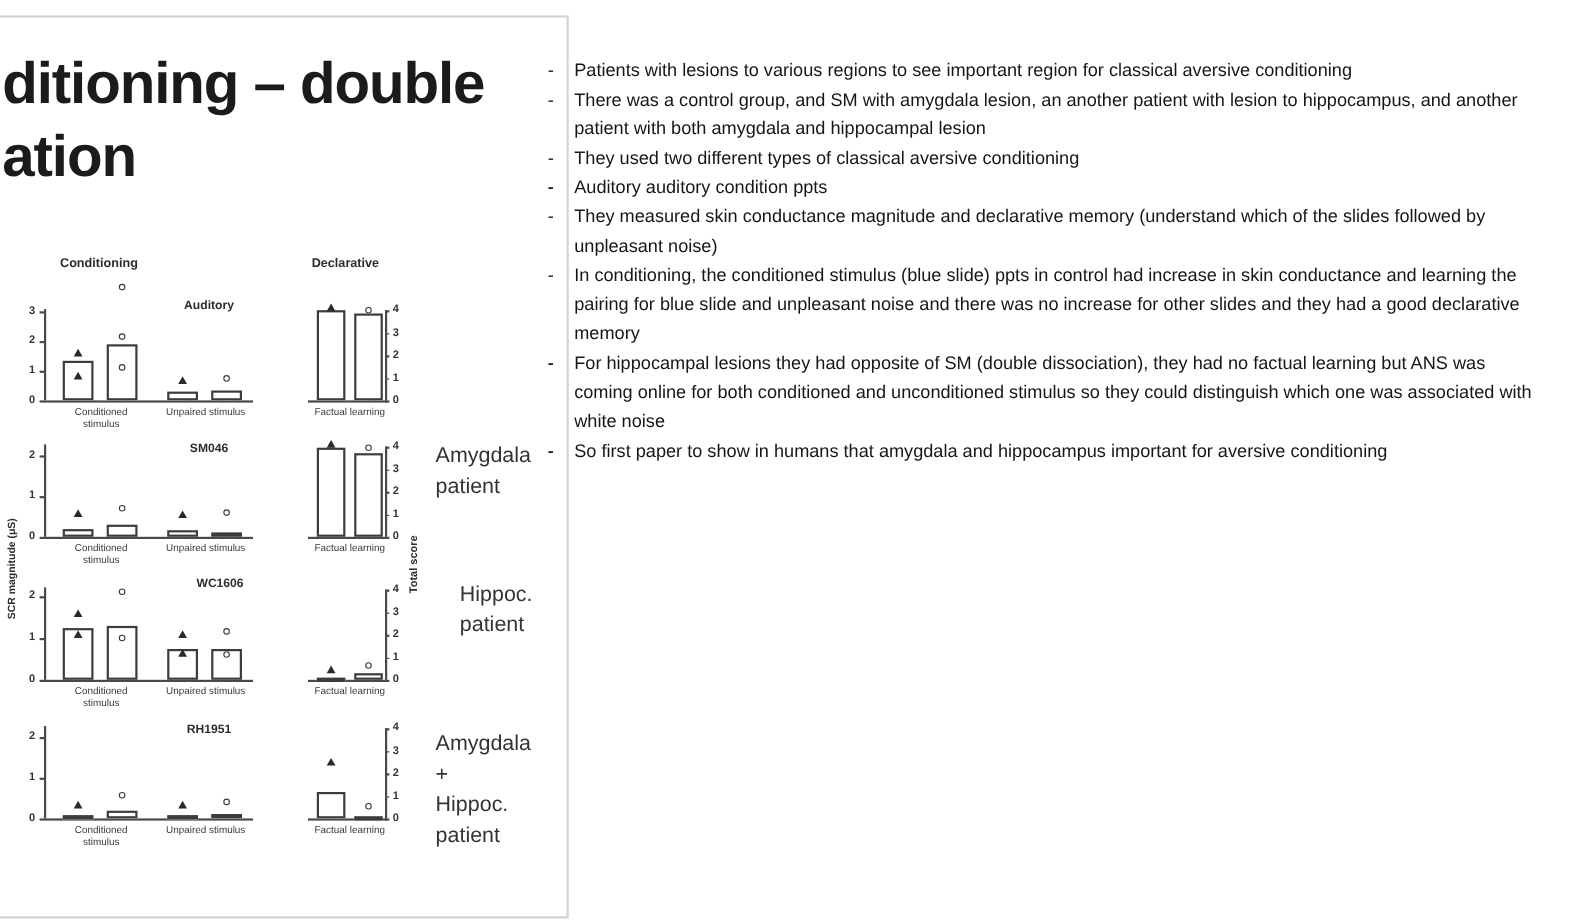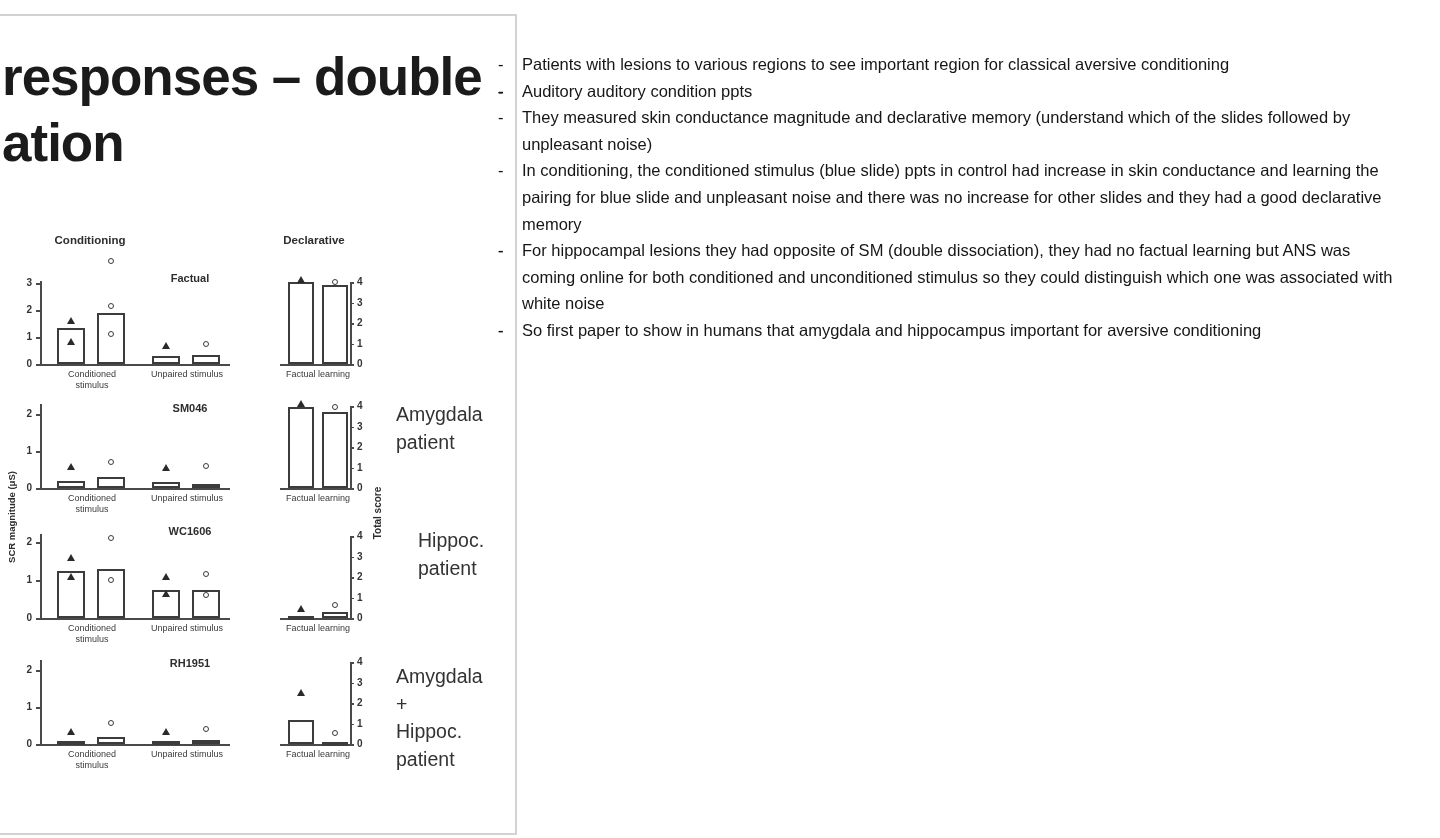--- a/index.html
+++ b/index.html
@@ -28,31 +28,31 @@
          font-size:16.5px;line-height:26.6px;color:#161616;}
   #notes li{position:relative;margin:0;padding:0;}
   #notes .dash{position:absolute;left:-24px;top:0;}
 </style>
 </head>
 <body>
 
 <div id="slide-frame" class="abs"></div>
 
 <div id="title" class="abs">
-  <div>responses – double</div>
+  <div>ditioning – double</div>
   <div>ation</div>
 </div>
 
 <div id="figure" class="abs">
   <span class="abs fig-header" style="left:90px;top:234px;">Conditioning</span>
   <span class="abs fig-header" style="left:314px;top:234px;">Declarative</span>
   <span class="abs ylab" style="left:11px;top:517px;font-size:9.5px;">SCR magnitude (μS)</span>
   <span class="abs ylab" style="left:377px;top:513px;font-size:10px;">Total score</span>
   <div id="panels">
-      <div class="panel-title" style="left: 190px; top: 272px;">Factual</div>
+      <div class="panel-title" style="left: 190px; top: 272px;">Auditory</div>
       <div class="axis-line" style="left: 40px; top: 281px; width: 1.5px; height: 83px;"></div>
       <div class="axis-line" style="left: 40px; top: 364px; width: 190px; height: 1.5px;"></div>
       <div class="axis-line" style="left: 36px; top: 364px; width: 4px; height: 1.5px;"></div>
       <div class="tick-label" style="left: 12px; top: 358px; width: 20px; text-align: right;">0</div>
       <div class="axis-line" style="left: 36px; top: 337px; width: 4px; height: 1.5px;"></div>
       <div class="tick-label" style="left: 12px; top: 331px; width: 20px; text-align: right;">1</div>
       <div class="axis-line" style="left: 36px; top: 310px; width: 4px; height: 1.5px;"></div>
       <div class="tick-label" style="left: 12px; top: 304px; width: 20px; text-align: right;">2</div>
       <div class="axis-line" style="left: 36px; top: 283px; width: 4px; height: 1.5px;"></div>
       <div class="tick-label" style="left: 12px; top: 277px; width: 20px; text-align: right;">3</div>
@@ -115,21 +115,21 @@
       <div class="bar" style="left: 322px; top: 412.15px; width: 26px; height: 75.85px;"></div>
       <div class="tri" style="left: 67px; top: 462.5px;"></div>
       <div class="circ" style="left: 108px; top: 458.8px;"></div>
       <div class="tri" style="left: 162px; top: 464.35px;"></div>
       <div class="circ" style="left: 203px; top: 462.5px;"></div>
       <div class="tri" style="left: 297px; top: 400.025px;"></div>
       <div class="circ" style="left: 332px; top: 404.125px;"></div>
       <div class="xlab" style="left: 92px; top: 493px; width: 58px;">Conditioned stimulus</div>
       <div class="xlab" style="left: 187px; top: 493px; width: 100px; white-space: nowrap;">Unpaired stimulus</div>
       <div class="xlab" style="left: 318px; top: 493px; width: 100px; white-space: nowrap;">Factual learning</div>
-      <div class="panel-title" style="left: 190px; top: 525px;">WC1606</div>
+      <div class="panel-title" style="left: 200px; top: 525px;">WC1606</div>
       <div class="axis-line" style="left: 40px; top: 534px; width: 1.5px; height: 84px;"></div>
       <div class="axis-line" style="left: 40px; top: 618px; width: 190px; height: 1.5px;"></div>
       <div class="axis-line" style="left: 36px; top: 618px; width: 4px; height: 1.5px;"></div>
       <div class="tick-label" style="left: 12px; top: 612px; width: 20px; text-align: right;">0</div>
       <div class="axis-line" style="left: 36px; top: 580px; width: 4px; height: 1.5px;"></div>
       <div class="tick-label" style="left: 12px; top: 574px; width: 20px; text-align: right;">1</div>
       <div class="axis-line" style="left: 36px; top: 542px; width: 4px; height: 1.5px;"></div>
       <div class="tick-label" style="left: 12px; top: 536px; width: 20px; text-align: right;">2</div>
       <div class="axis-line" style="left: 350px; top: 536px; width: 1.5px; height: 82px;"></div>
       <div class="axis-line" style="left: 280px; top: 618px; width: 72px; height: 1.5px;"></div>
@@ -211,22 +211,22 @@
 </div>
 <div class="abs side-label" style="left:396px;top:663px;">
   <div>Amygdala</div>
   <div>+</div>
   <div>Hippoc.</div>
   <div>patient</div>
 </div>
 
 <ul id="notes" class="abs">
     <li><span class="dash">-</span><span>Patients with lesions to various regions to see important region for classical aversive conditioning</span></li>
-    <li><span class="dash">-</span></li>
-    <li><span class="dash">-</span></li>
+    <li><span class="dash">-</span><span>There was a control group, and SM with amygdala lesion, an another patient with lesion to hippocampus, and another patient with both amygdala and hippocampal lesion</span></li>
+    <li><span class="dash">-</span><span>They used two different types of classical aversive conditioning</span></li>
     <li><span class="dash">-</span></li>
     <li><span class="dash">-</span><span>Auditory auditory condition ppts</span></li>
     <li><span class="dash">-</span><span>They measured skin conductance magnitude and declarative memory (understand which of the slides followed by unpleasant noise)</span></li>
     <li><span class="dash">-</span><span>In conditioning, the conditioned stimulus (blue slide) ppts in control had increase in skin conductance and learning the pairing for blue slide and unpleasant noise and there was no increase for other slides and they had a good declarative memory</span></li>
     <li><span class="dash">-</span></li>
     <li><span class="dash">-</span><span>For hippocampal lesions they had opposite of SM (double dissociation), they had no factual learning but ANS was coming online for both conditioned and unconditioned stimulus so they could distinguish which one was associated with white noise</span></li>
     <li><span class="dash">-</span></li>
     <li><span class="dash">-</span><span>So first paper to show in humans that amygdala and hippocampus important for aversive conditioning</span></li>
   </ul>
 

